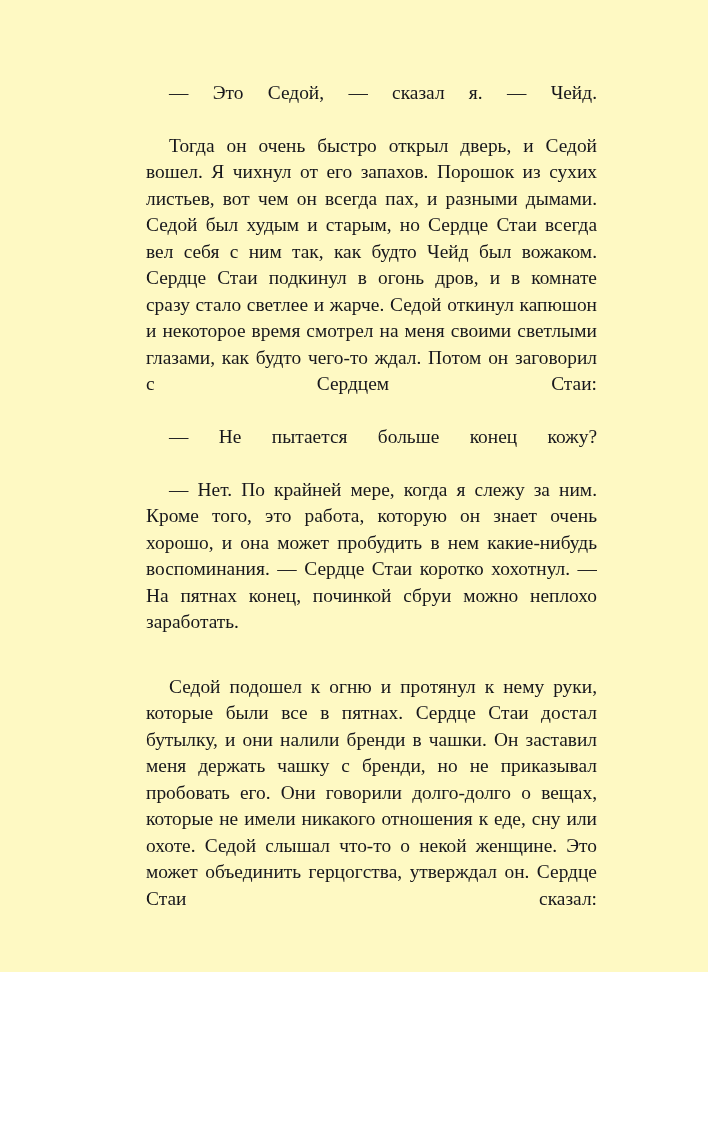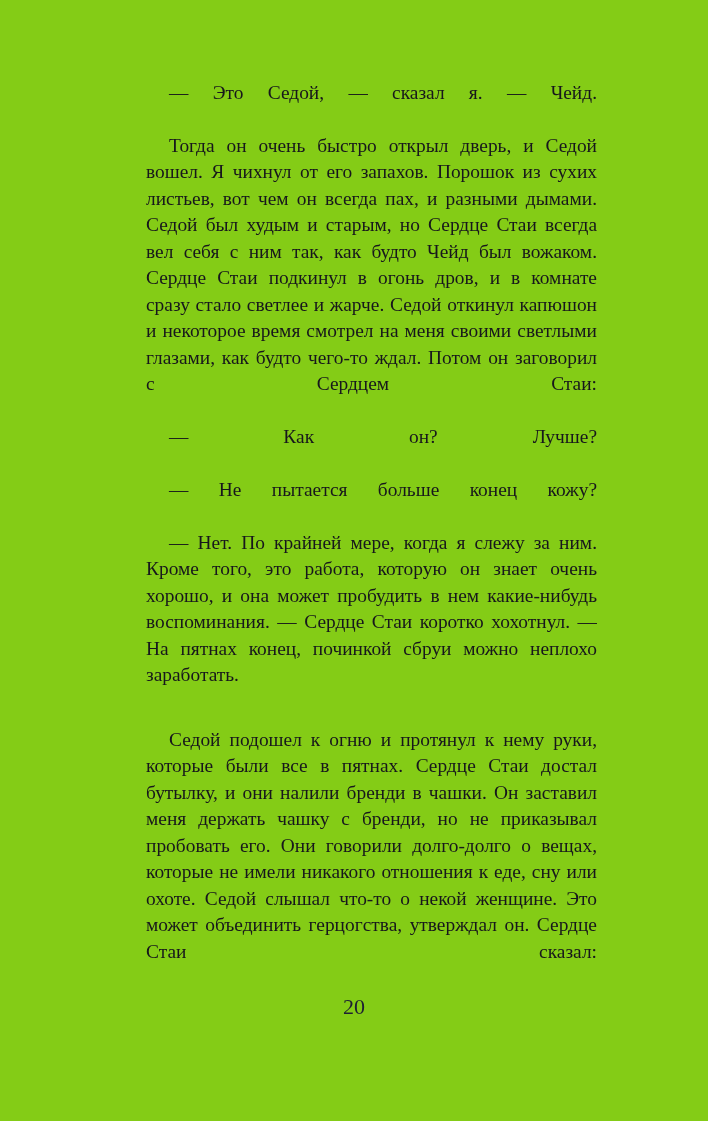--- a/index.html
+++ b/index.html
@@ -11,22 +11,22 @@
     width: 708px;
     height: 1121px;
     font-family: "Liberation Serif", "DejaVu Serif", serif;
     color: #17171c;
     -webkit-font-smoothing: antialiased;
   }
 
   .page {
     position: relative;
     width: 708px;
-    height: 1121px;
-    background: #84cc16;
+    height: 972px;
+    background: #fef9c3;
     overflow: hidden;
   }
 
   
   .text-column {
     position: absolute;
     left: 146px;
     top: 80px;
     width: 451px;
     text-align: justify;
@@ -77,21 +77,20 @@
 <body>
 
 <div class="page">
 
   <div class="text-column">
 
     <p class="para dialogue">— Это Седой, — сказал я. — Чейд.</p>
 
     <p class="para">Тогда он очень быстро открыл дверь, и Седой вошел. Я чихнул от его запахов. Порошок из сухих листьев, вот чем он всегда пах, и разными дымами. Седой был худым и старым, но Сердце Стаи всегда вел себя с ним так, как будто Чейд был вожаком. Сердце Стаи подкинул в огонь дров, и в комнате сразу стало светлее и жарче. Седой откинул капюшон и некоторое время смотрел на меня своими светлыми глазами, как будто чего-то ждал. Потом он заговорил с Сердцем Стаи:</p>
 
-    <p class="para dialogue">— Как он? Лучше?</p>
 
 
 
     <p class="para dialogue">— Не пытается больше конец кожу?</p>
 
     <p class="para dialogue">— Нет. По крайней мере, когда я слежу за ним. Кроме того, это работа, которую он знает очень хорошо, и она может пробудить в нем какие-нибудь воспоминания. — Сердце Стаи коротко хохотнул. — На пятнах конец, починкой сбруи можно неплохо заработать.</p>
 
     <p class="para space-before">Седой подошел к огню и протянул к нему руки, которые были все в пятнах. Сердце Стаи достал бутылку, и они налили бренди в чашки. Он заставил меня держать чашку с бренди, но не приказывал пробовать его. Они говорили долго-долго о вещах, которые не имели никакого отношения к еде, сну или охоте. Седой слышал что-то о некой женщине. Это может объединить герцогства, утверждал он. Сердце Стаи сказал:</p>
 
   </div>

